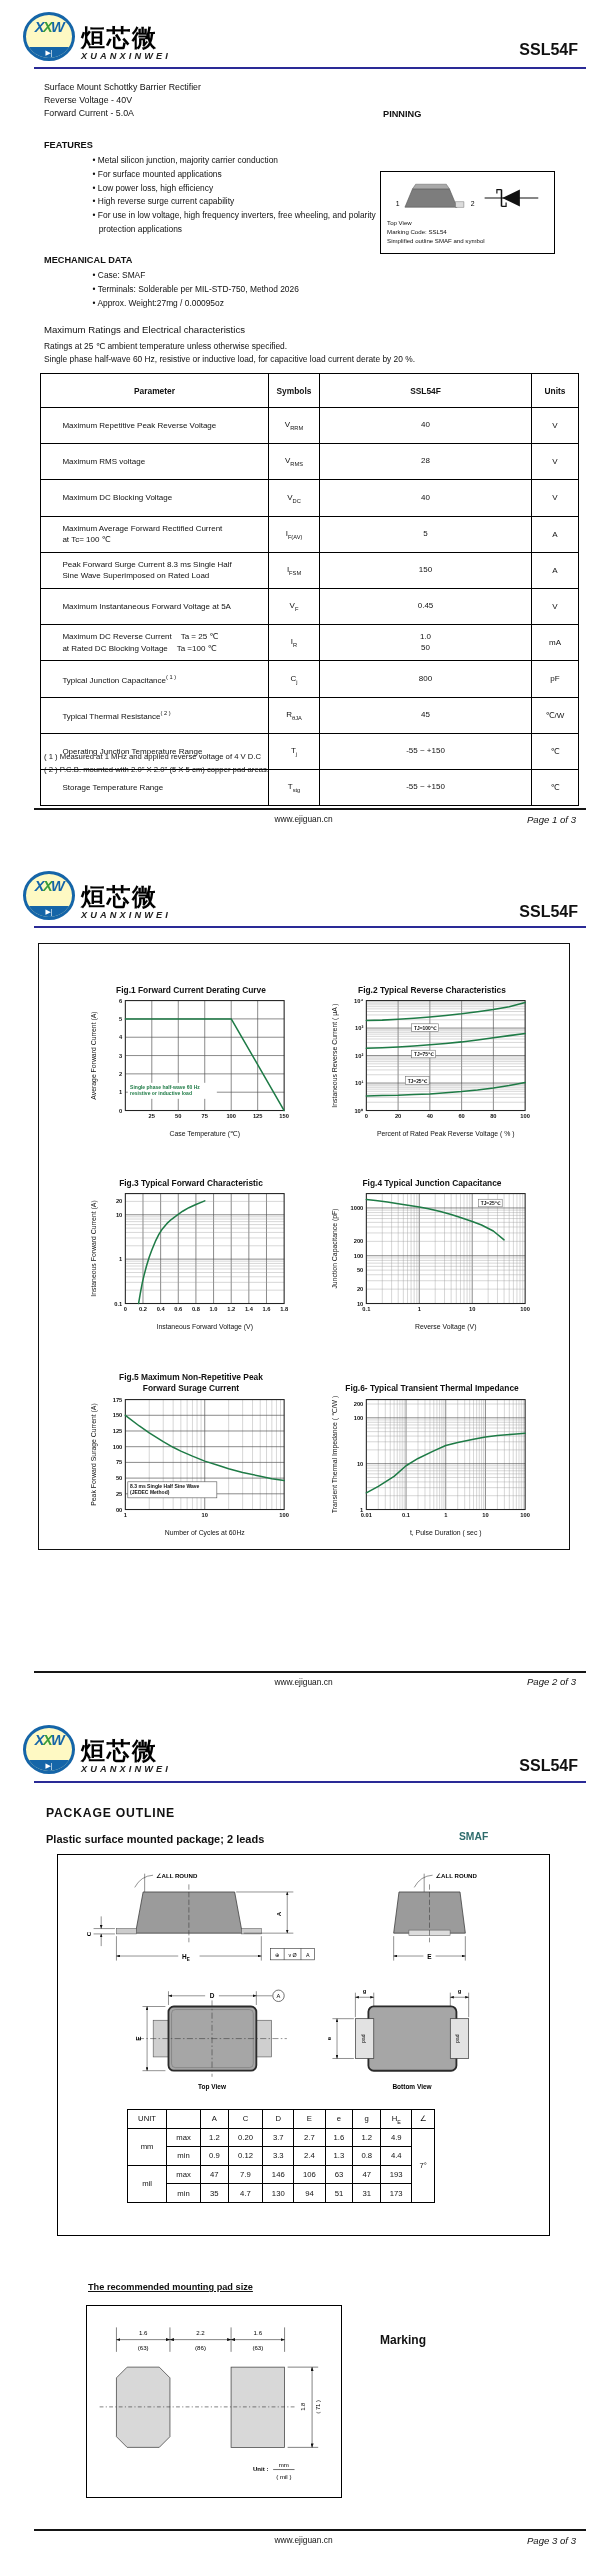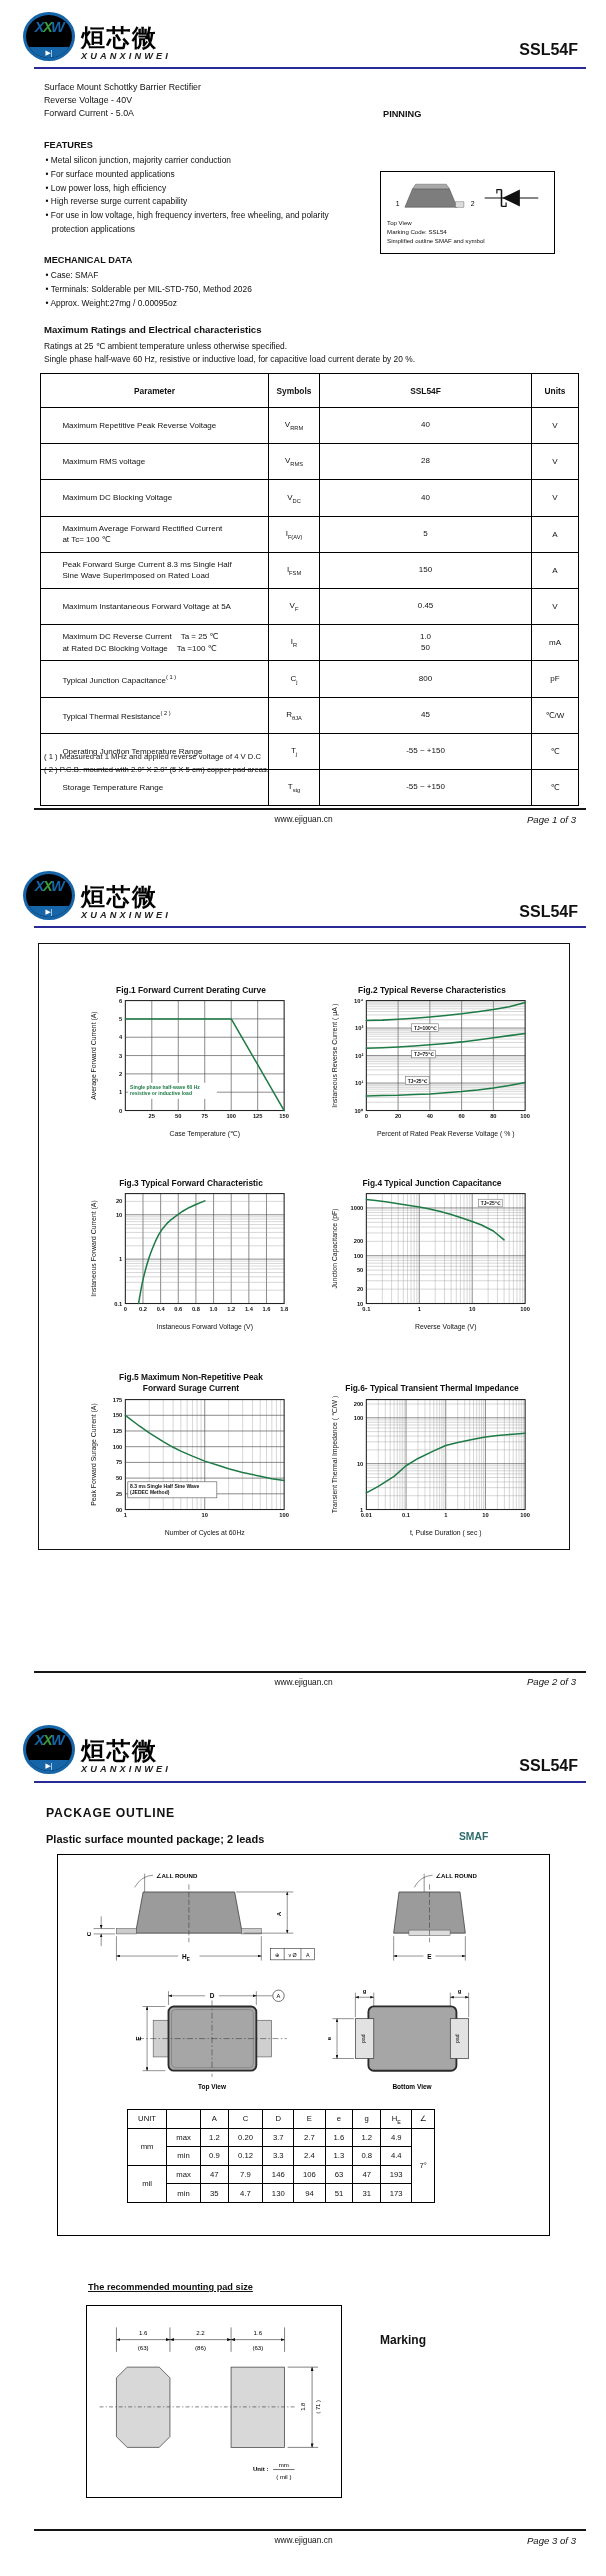--- a/index.html
+++ b/index.html
@@ -2,45 +2,45 @@
 <html style="font-size:12.2px"><head>
 <meta charset="utf-8">
 <style>
   html,body{margin:0;padding:0;background:#e8e8e8;}
   body{font-family:"Liberation Sans","DejaVu Sans",sans-serif;color:#111;}
   #sheet{position:relative;width:607px;height:2576px;background:#fff;margin:0 auto;overflow:hidden;}
   .abs{position:absolute;}
 
   
   .hdr-logo{display:flex;align-items:flex-end;gap:6.1px;}
-  .logo-badge{width:46px;height:43px;border-radius:50%;border:3.1px solid #1565a8;background:#000000;position:relative;overflow:hidden;flex:0 0 auto;}
+  .logo-badge{width:46px;height:43px;border-radius:50%;border:3.1px solid #1565a8;background:#fef9c3;position:relative;overflow:hidden;flex:0 0 auto;}
   .logo-badge .xxw{position:absolute;top:3.8px;left:0;right:0;text-align:center;font-style:italic;font-weight:bold;font-size:14.5px;color:#1565a8;letter-spacing:-1.5px;}
   .logo-badge .xxw .g{color:#3a9c3a;}
   .logo-badge .band{position:absolute;bottom:0;left:0;right:0;height:11.5px;background:#1565a8;color:#fff;text-align:center;font-size:6.9px;line-height:11.5px;}
   .logo-text .cn{font-size:24px;font-weight:bold;line-height:1;letter-spacing:1.5px;color:#000;}
   .logo-text .en{font-size:9.2px;font-weight:bold;letter-spacing:3.1px;color:#222;margin-top:1.5px;font-style:italic;}
   .part-title{font-size:16px;font-weight:bold;}
   .rule-navy{height:2.3px;background:#2a2a96;}
   .rule-black{height:2.3px;background:#151515;}
   .site-link{left:0;right:0;text-align:center;font-size:8.4px;color:#111;}
   .page-no{right:31px;font-style:italic;font-size:9.6px;color:#111;}
 
   
   .desc-line{font-size:8.8px;line-height:13px;}
   .sec-head{font-size:9.2px;font-weight:bold;}
-  .bullets{font-size:8.4px;line-height:13.8px;width:298px;}
+  .bullets{font-size:8.4px;line-height:13.8px;width:298px;margin-left:47px;}
   .bullets div{padding-left:7.7px;text-indent:-6.1px;}
   table{border-collapse:collapse;background:#fff;}
   .pin-table{border:1.5px solid #000;}
   .pin-table th,.pin-table td{border:0.8px solid #000;font-size:8px;font-weight:normal;height:13.8px;padding:0.8px 4.6px;}
   .pin-table .c1{width:37px;text-align:center;}
   .pin-table .c2{width:115px;text-align:left;}
   .dev-box{border:1.5px solid #000;background:#fff;}
   .dev-note{font-size:6.1px;line-height:8.8px;}
-  .ratings-head{font-size:9.6px;font-weight:bold;}
+  .ratings-head{font-size:9.6px;font-weight:normal;}
   .ratings-note{font-size:8.4px;}
   .rat-table{border:1.5px solid #000;table-layout:fixed;width:537px;}
   .rat-table th,.rat-table td{border:0.8px solid #000;font-size:8px;}
   .rat-table th{height:31px;font-weight:bold;font-size:8.4px;}
   .rat-table td{height:27.6px;text-align:center;}
   .rat-table td.param{text-align:left;padding:3.8px 6.1px 3.8px 21.4px;line-height:11.5px;}
   .rat-table td.val{white-space:pre-line;line-height:10.7px;}
   .rat-table sub{font-size:5.7px;}
   .rat-table sup{font-size:5.7px;}
   .footnote{font-size:7.7px;line-height:13px;}

